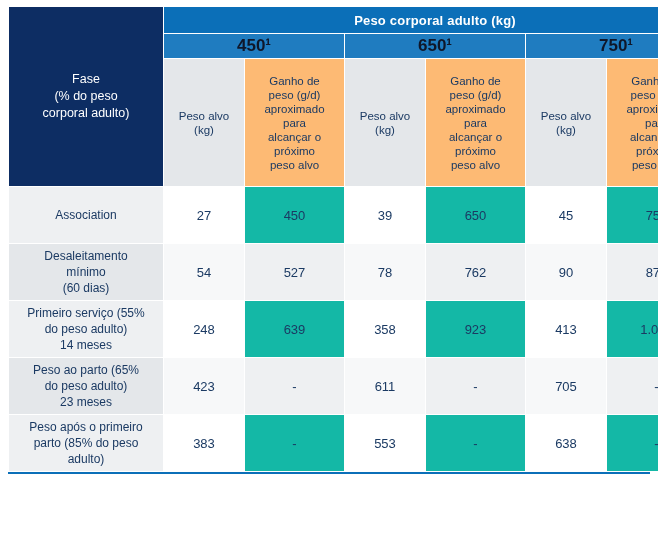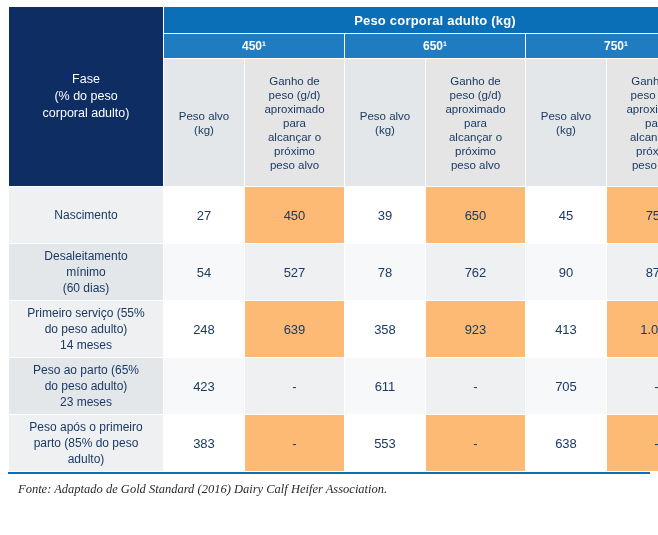--- a/index.html
+++ b/index.html
@@ -34,23 +34,23 @@
   .hdr-main {
     background: #0b6fb8;
     color: #ffffff;
     font-weight: bold;
     font-size: 13px;
     height: 26px;
     letter-spacing: .2px;
   }
   .hdr-sub {
     background: #1f7cc0;
-    color: #ffffff;
+    color: #0f172a;
     font-weight: bold;
-    font-size: 12px;
+    font-size: 17px;
     height: 24px;
     margin-left: 44px;
   }
   
   .phase-head {
     background: #0d2d63;
     color: #ffffff;
     font-weight: normal;
     font-size: 12.5px;
     line-height: 17px;
@@ -60,21 +60,21 @@
   .col-label {
     background: #e4e7ea;
     color: #1b3a63;
     font-size: 11.5px;
     line-height: 14px;
     height: 128px;
     padding: 4px 6px;
     box-sizing: border-box;
   }
   .col-label.alt {
-    background: #e5e5e5;
+    background: #fdba74;
   }
   
   .rowlabel {
     background: #eef0f2;
     color: #1b3a63;
     font-size: 12px;
     line-height: 16px;
     padding: 6px 8px;
     box-sizing: border-box;
     text-align: center;
@@ -82,21 +82,21 @@
   .rowlabel.alt {
     background: #e4e7ea;
   }
   td.val {
     font-size: 13px;
     color: #1b3a63;
     height: 56px;
     background: #ffffff;
   }
   td.val.alt {
-    background: #fdba74;
+    background: #14b8a6;
   }
   tr.r-alt td.val {
     background: #f7f8f9;
   }
   tr.r-alt td.val.alt {
     background: #eef0f2;
   }
   .bottomline {
     border-top: 2px solid #0b6fb8;
     margin-top: 0px;
@@ -182,21 +182,21 @@
           <div>aproximado</div>
           <div>para</div>
           <div>alcançar o</div>
           <div>próximo</div>
           <div>peso alvo</div>
         </td>
       </tr>
 
       <tr>
         <td class="rowlabel">
-          <div>Nascimento</div>
+          <div>Association</div>
         </td>
         <td class="val">27</td>
         <td class="val alt">450</td>
         <td class="val">39</td>
         <td class="val alt">650</td>
         <td class="val">45</td>
         <td class="val alt">750</td>
       </tr>
 
       <tr class="r-alt">
@@ -253,15 +253,14 @@
         <td class="val alt">-</td>
         <td class="val">638</td>
         <td class="val alt">-</td>
       </tr>
     </tbody>
   </table>
 
   <div class="bottomline"></div>
 
   <div class="notes">
-    <div class="src">Fonte: Adaptado de Gold Standard (2016) Dairy Calf Heifer Association.</div>
   </div>
 </div>
 
 </body></html>

